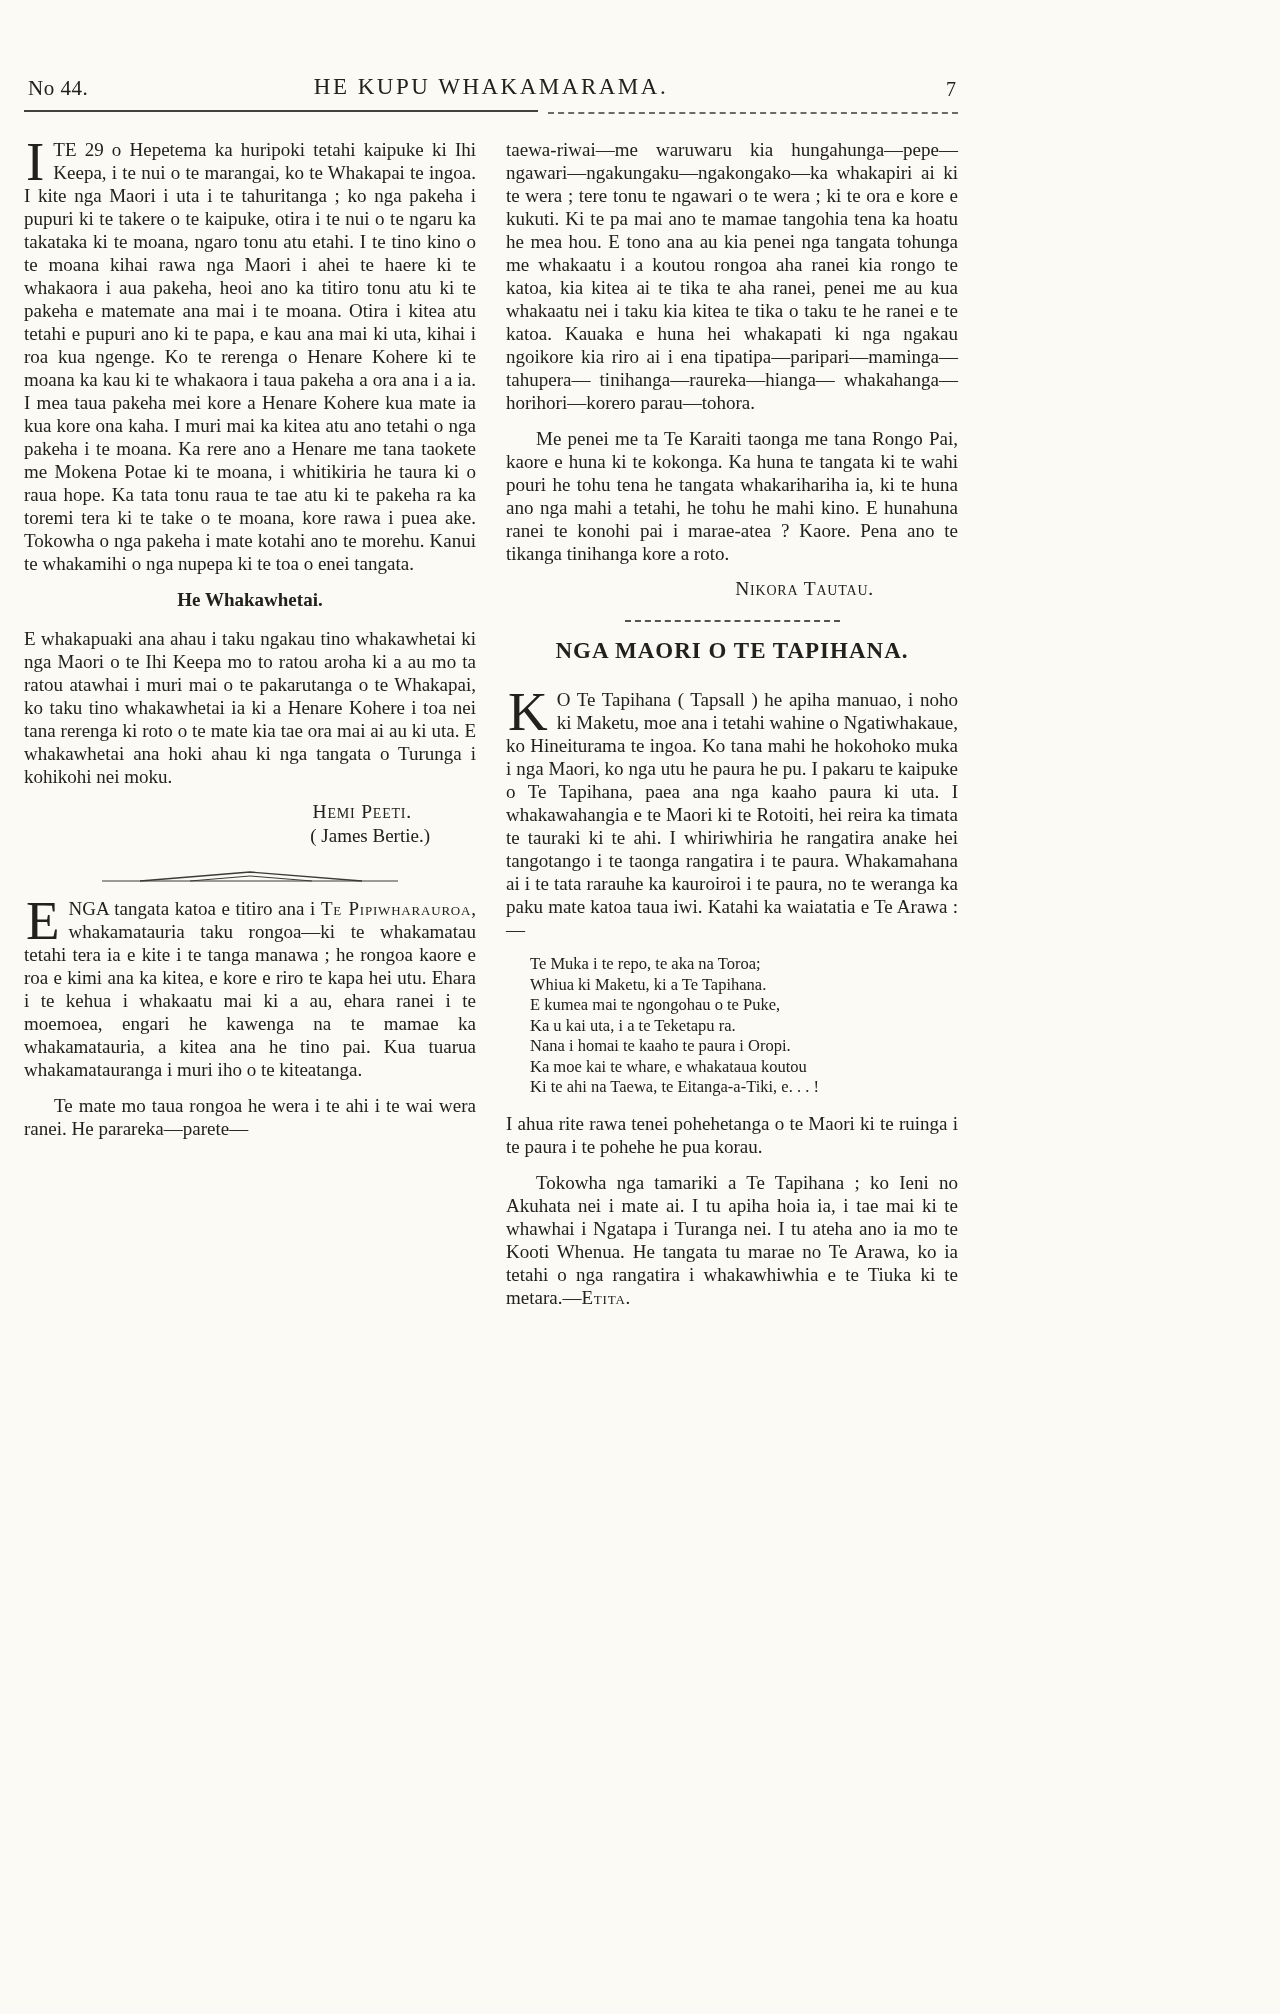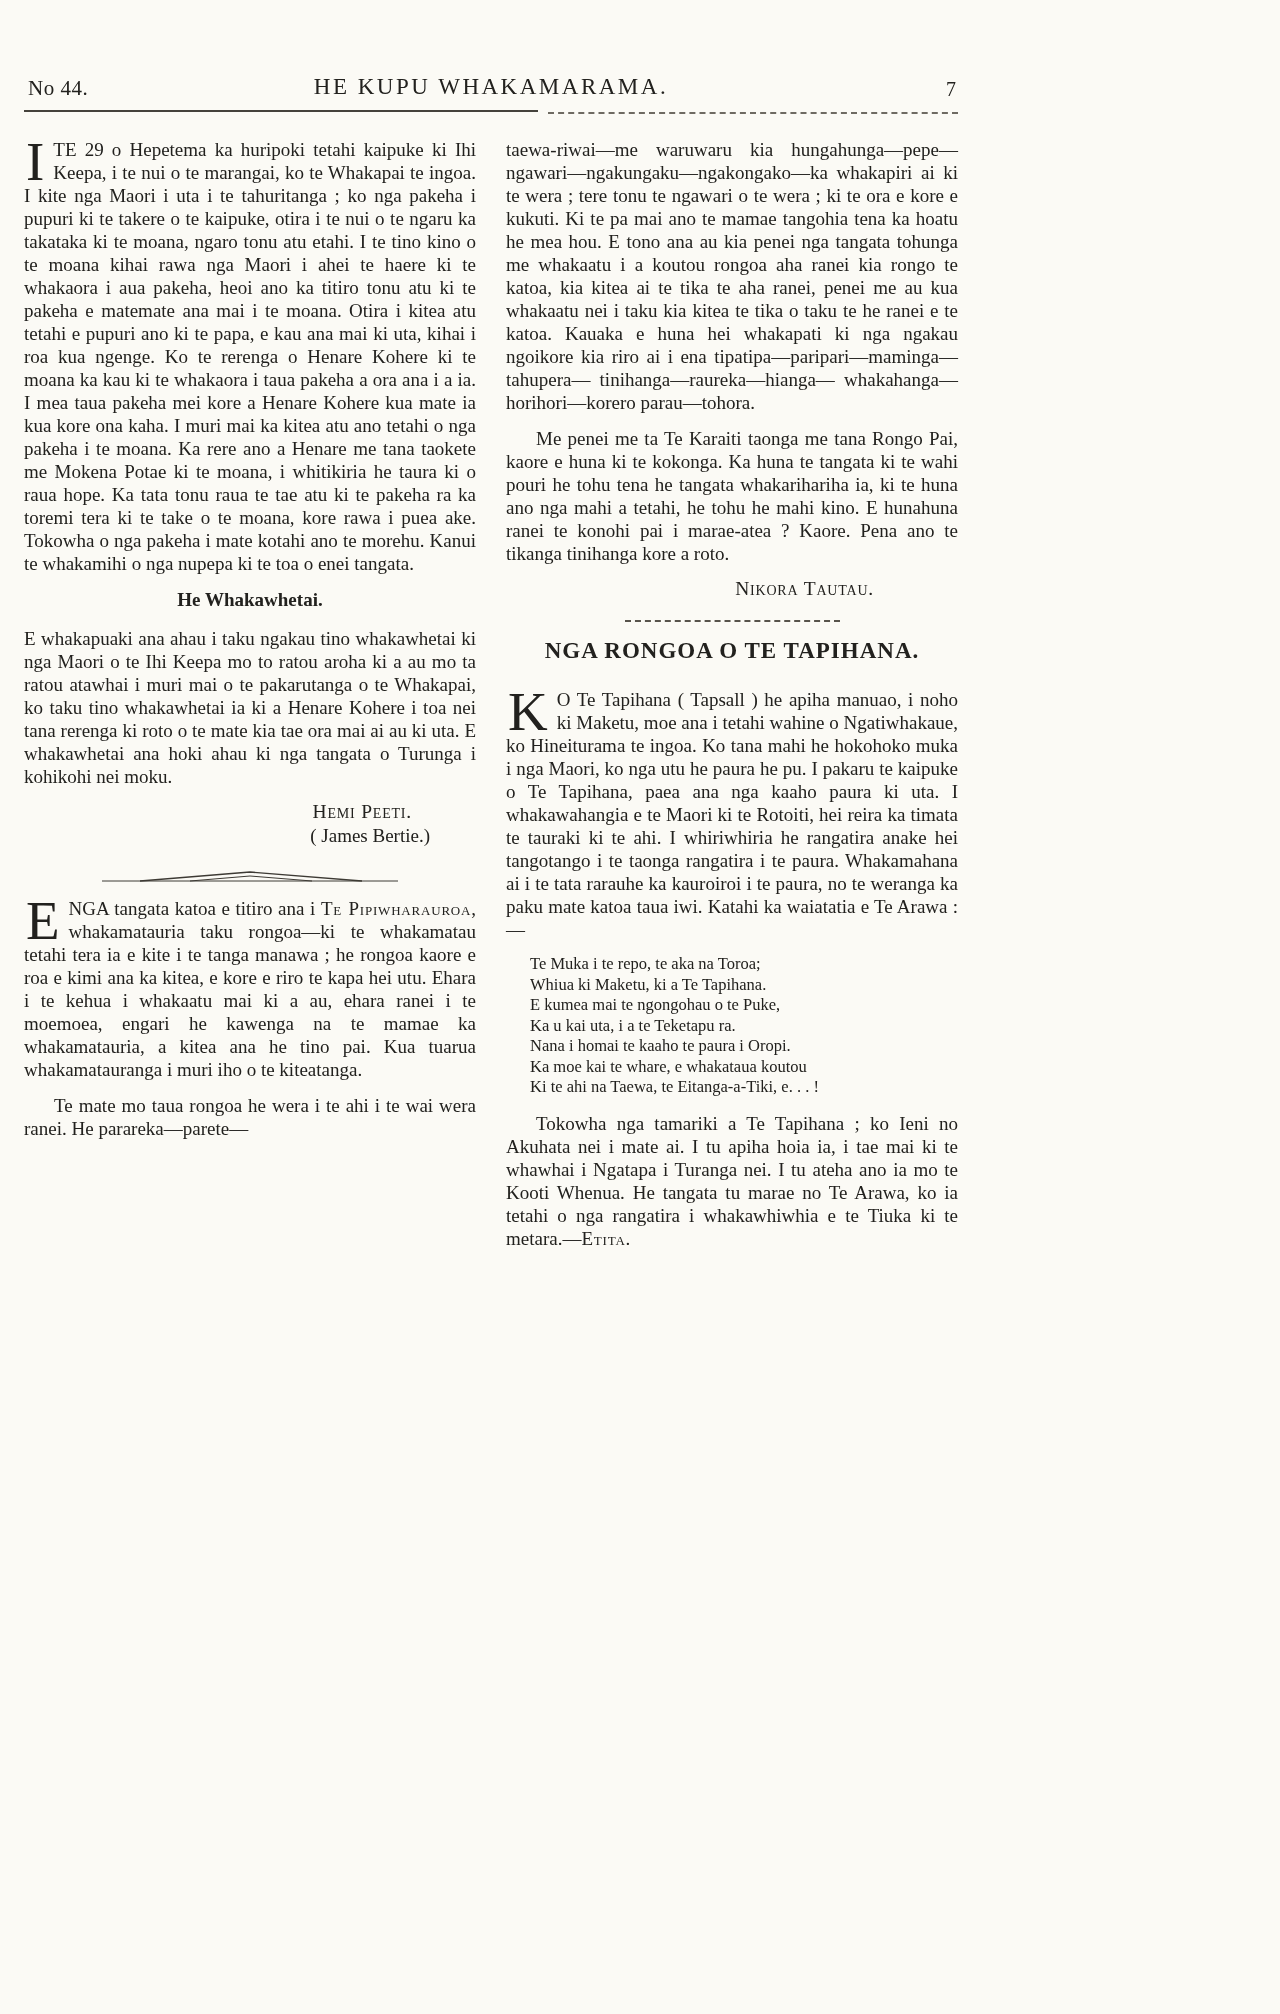--- a/index.html
+++ b/index.html
@@ -101,33 +101,34 @@
     <section class="col">
 
       <p class="body">taewa-riwai—me waruwaru kia hungahunga—pepe—ngawari—ngakungaku—ngakongako—ka whakapiri ai ki te wera ; tere tonu te ngawari o te wera ; ki te ora e kore e kukuti.  Ki te pa mai ano te mamae tangohia tena ka hoatu he mea hou.  E tono ana au kia penei nga tangata tohunga me whakaatu i a koutou rongoa aha ranei kia rongo te katoa, kia kitea ai te tika te aha ranei, penei me au kua whakaatu nei i taku kia kitea te tika o taku te he ranei e te katoa.  Kauaka e huna hei whakapati ki nga ngakau ngoikore kia riro ai i ena tipatipa—paripari—maminga—tahupera— tinihanga—raureka—hianga— whakahanga—horihori—korero parau—tohora.</p>
 
       <p class="body indent">Me penei me ta Te Karaiti taonga me tana Rongo Pai, kaore e huna ki te kokonga.  Ka huna te tangata ki te wahi pouri he tohu tena he tangata whakarihariha ia, ki te huna ano nga mahi a tetahi, he tohu he mahi kino.  E hunahuna ranei te konohi pai i marae-atea ?  Kaore.  Pena ano te tikanga tinihanga kore a roto.</p>
 
       <div class="sig sig2"><span class="sc">Nikora Tautau.</span></div>
 
       <div class="dash-divider"></div>
 
-      <h2 class="article-title">NGA RONGOA O TE TAPIHANA.</h2>
+      <h2 class="article-title">NGA MAORI O TE TAPIHANA.</h2>
 
       <p class="body"><span class="dropcap">K</span><span>O Te Tapihana ( Tapsall ) he apiha manuao, i noho ki Maketu, moe ana i tetahi wahine o Ngatiwhakaue, ko Hineiturama te ingoa.  Ko tana mahi he hokohoko muka i nga Maori, ko nga utu he paura he pu.  I pakaru te kaipuke o Te Tapihana, paea ana nga kaaho paura ki uta.  I whakawahangia e te Maori ki te Rotoiti, hei reira ka timata te tauraki ki te ahi.  I whiriwhiria he rangatira anake hei tangotango i te taonga rangatira i te paura.  Whakamahana ai i te tata rarauhe ka kauroiroi i te paura, no te weranga ka paku mate katoa taua iwi.  Katahi ka waiatatia e Te Arawa :—</span></p>
 
       <div class="verse">
         <div class="verse-line">Te Muka i te repo, te aka na Toroa;</div>
         <div class="verse-line">Whiua ki Maketu, ki a Te Tapihana.</div>
         <div class="verse-line">E kumea mai te ngongohau o te Puke,</div>
         <div class="verse-line">Ka u kai uta, i a te Teketapu ra.</div>
         <div class="verse-line">Nana i homai te kaaho te paura i Oropi.</div>
         <div class="verse-line">Ka moe kai te whare, e whakataua koutou</div>
         <div class="verse-line">Ki te ahi na Taewa, te Eitanga-a-Tiki, e. . . !</div>
       </div>
 
+      <p class="body">I ahua rite rawa tenei pohehetanga o te Maori ki te ruinga i te paura i te pohehe he pua korau.</p>
 
       <p class="body indent"><span>Tokowha nga tamariki a Te Tapihana ; ko Ieni no Akuhata nei i mate ai.  I tu apiha hoia ia, i tae mai ki te whawhai i Ngatapa i Turanga nei.  I tu ateha ano ia mo te Kooti Whenua.  He tangata tu marae no Te Arawa, ko ia tetahi o nga rangatira i whakawhiwhia e te Tiuka ki te metara.—</span><span class="sc">Etita.</span></p>
 
     </section>
 
   </div>
 </div>
 
 </body></html>

